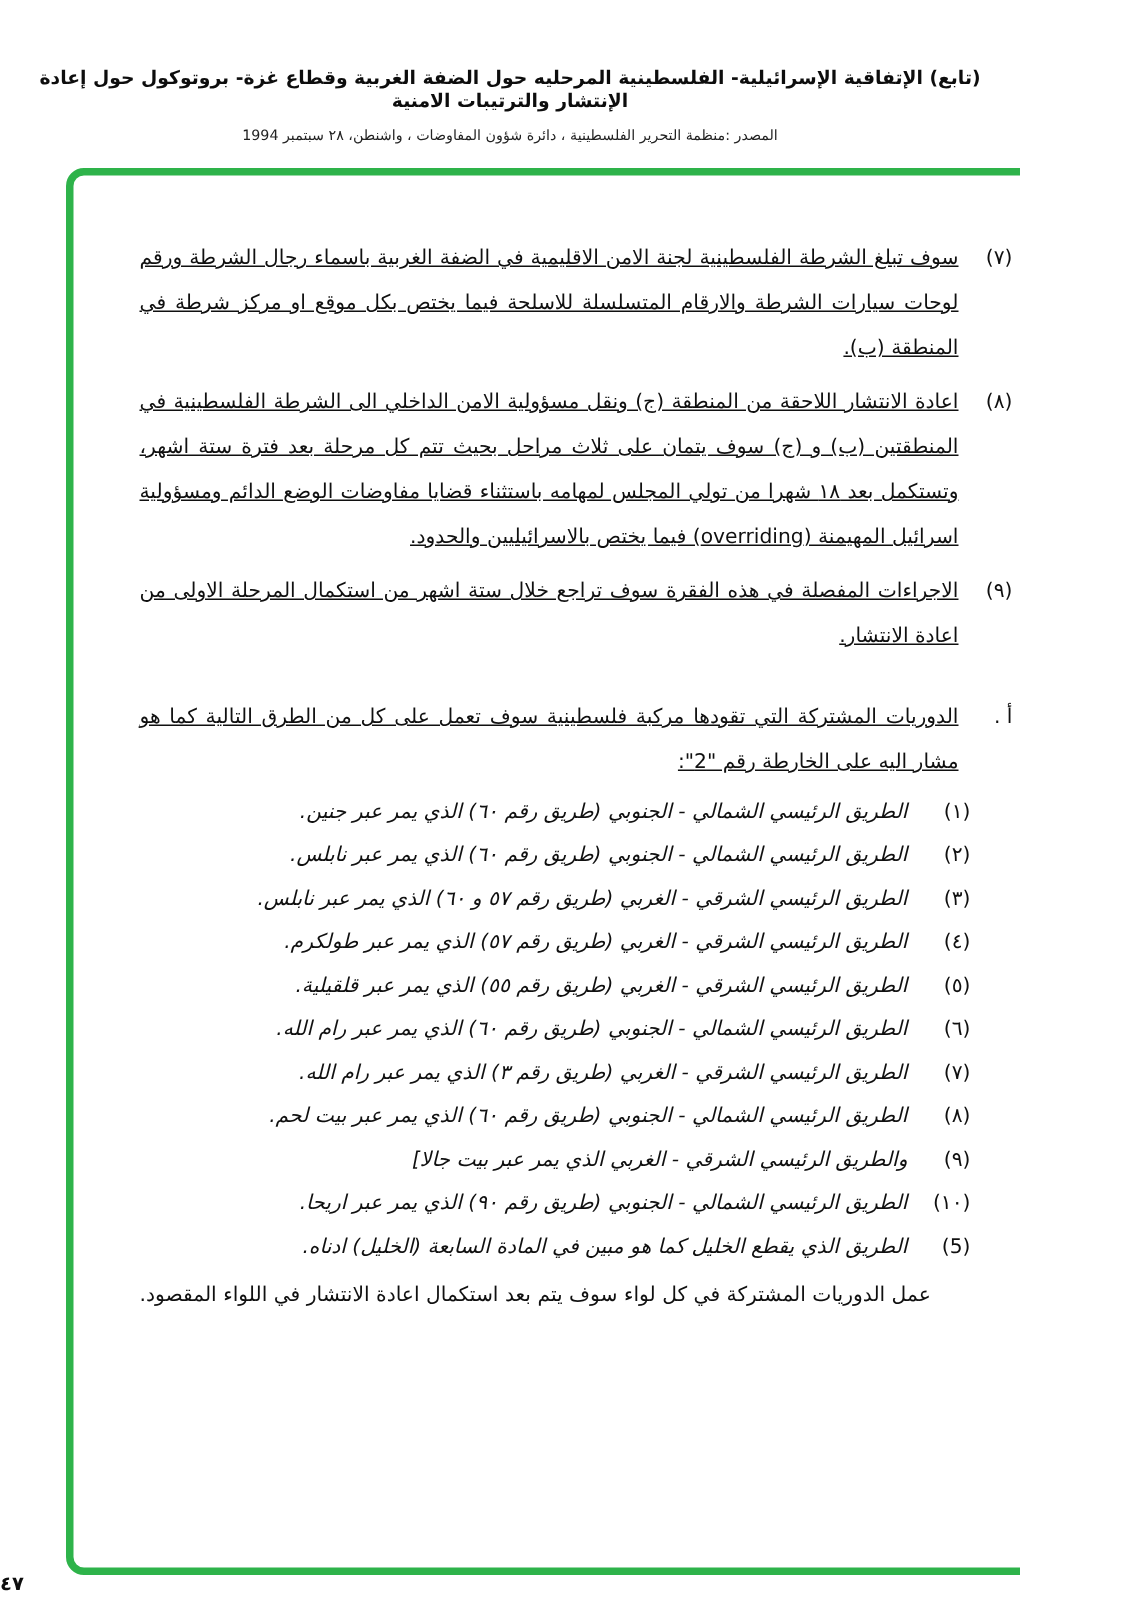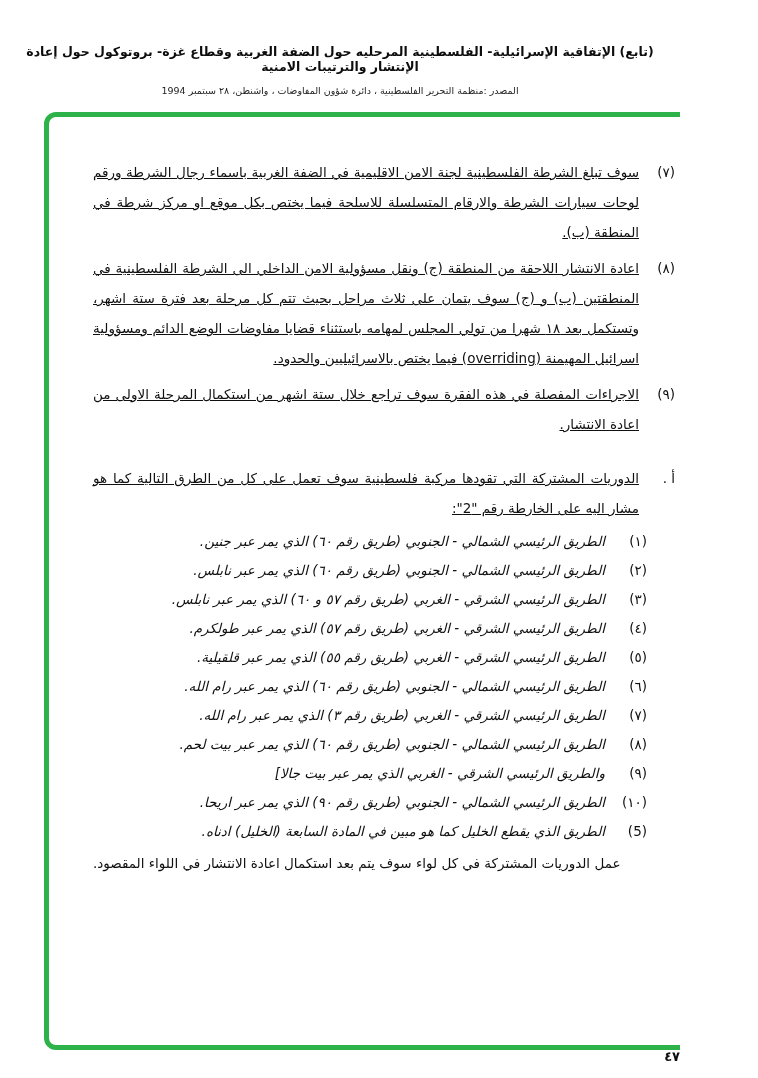--- a/index.html
+++ b/index.html
@@ -60,21 +60,21 @@
   .closing {
     margin: 3px 10px 0 0;
     text-align: left;
     line-height: 29px;
   }
   .page-number {
     position: absolute;
     bottom: 14px;
     left: 0;
     right: 0;
-    text-align: right;
+    text-align: left;
     font-weight: 700;
     font-size: 13px;
     color: #0d0d0d;
   }
 </style>
 </head>
 <body>
 
 <div class="page">
 

